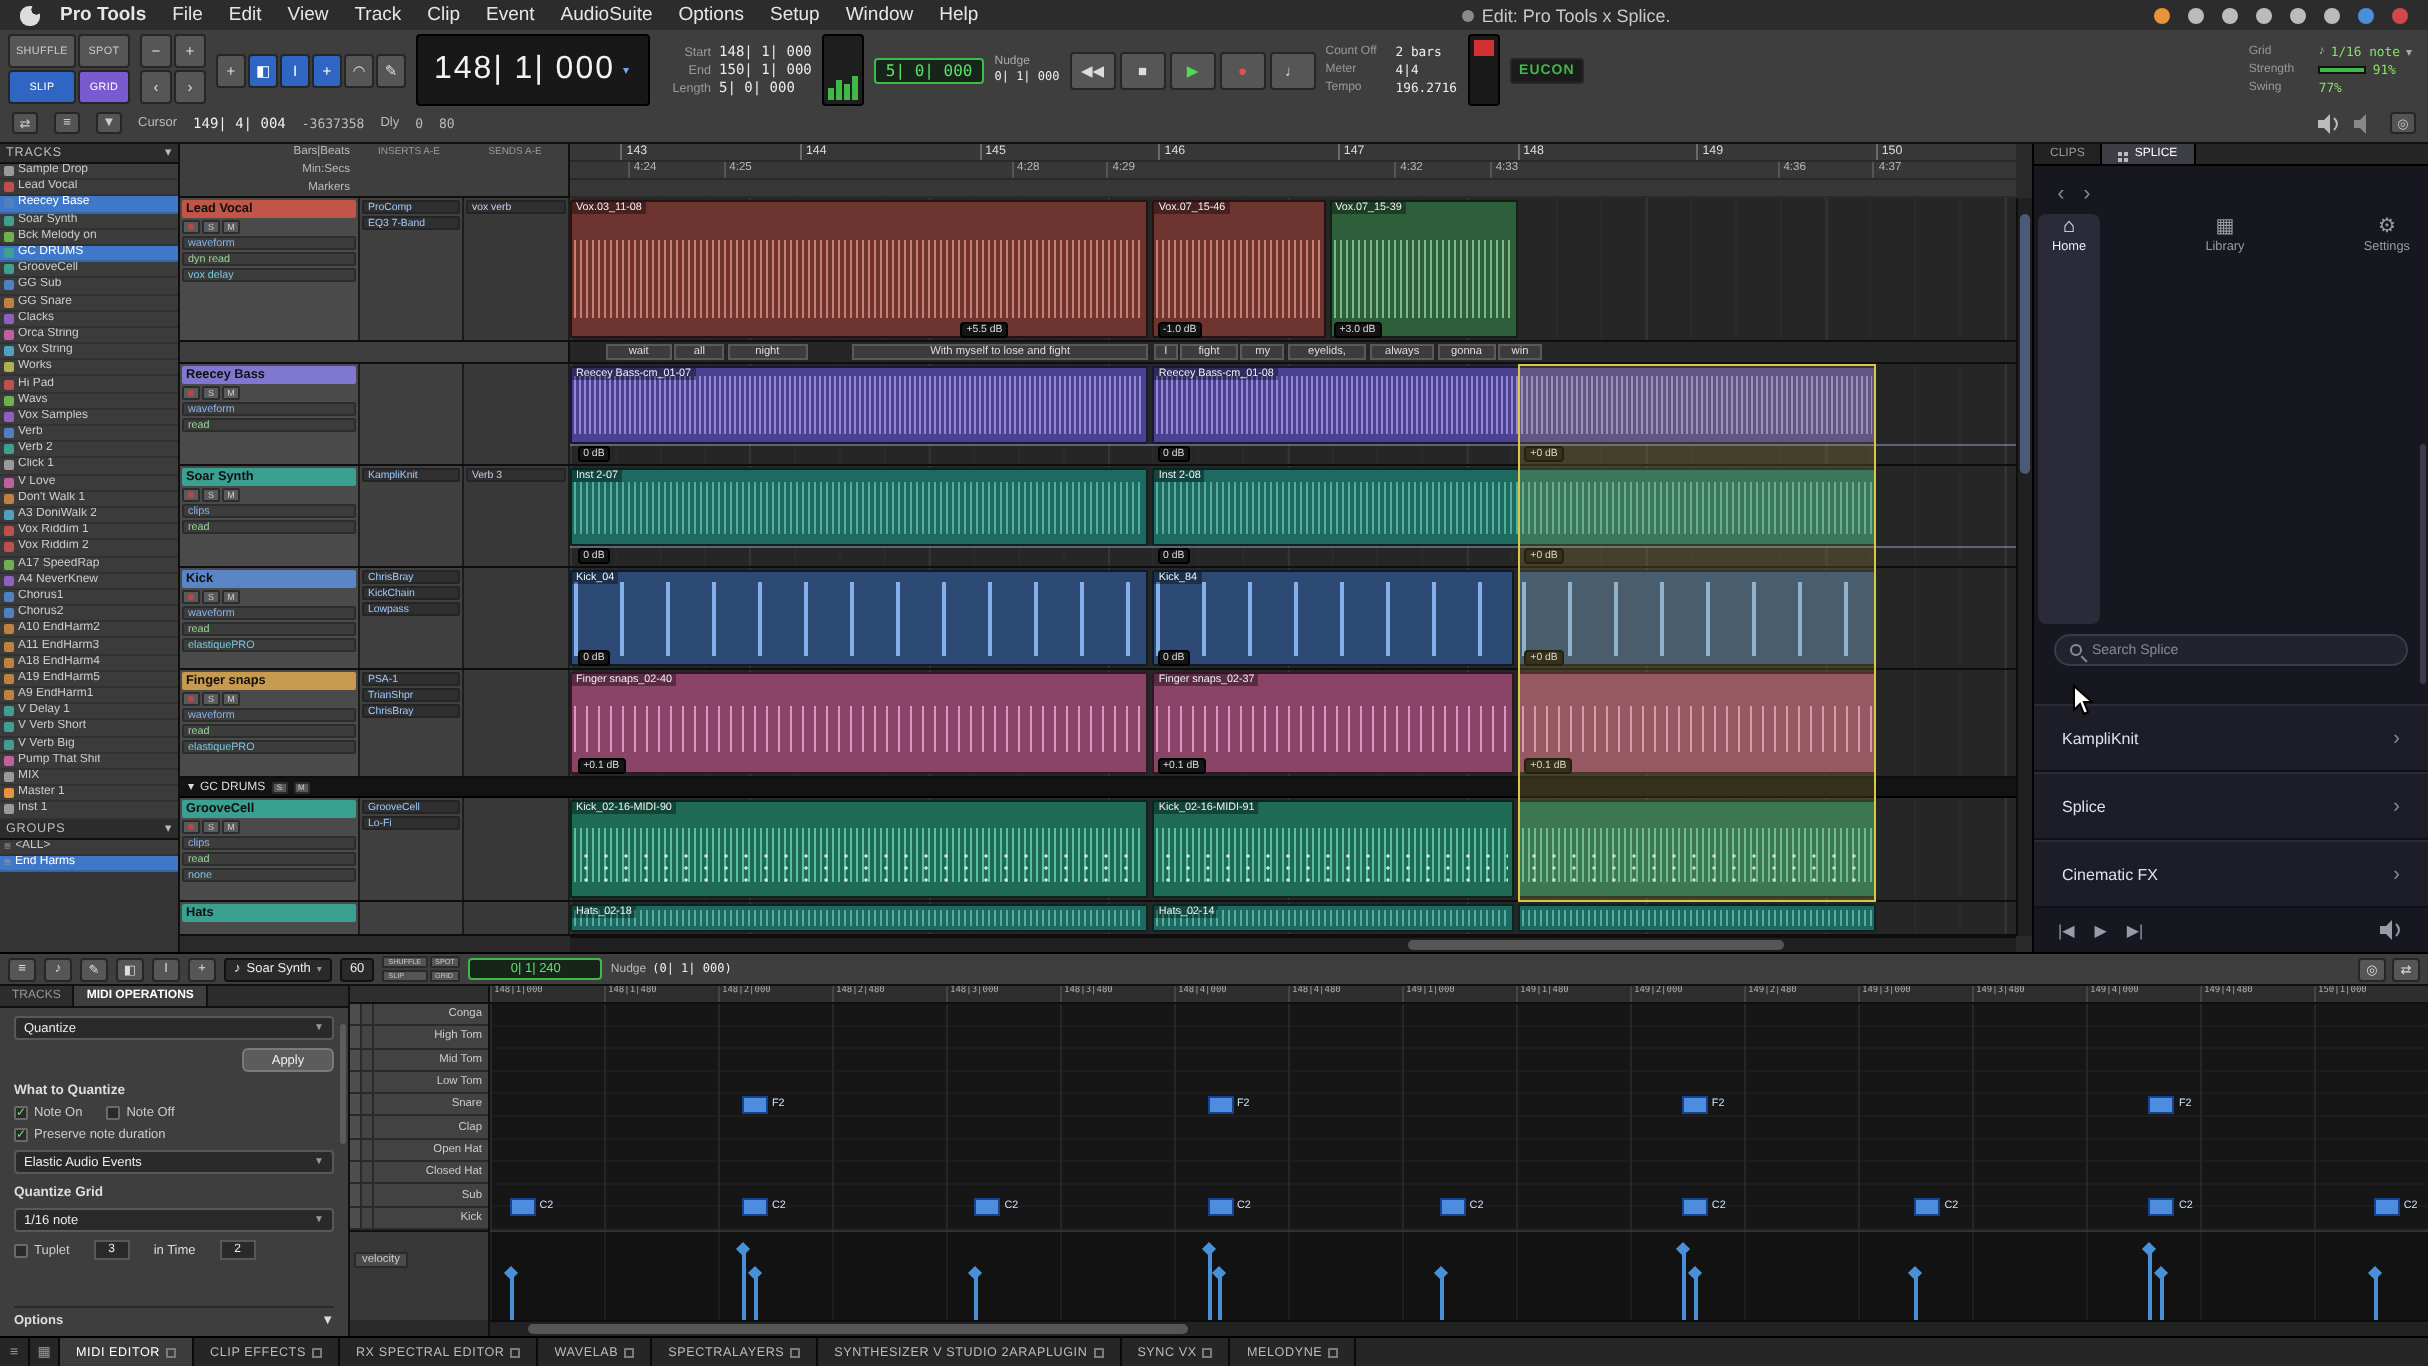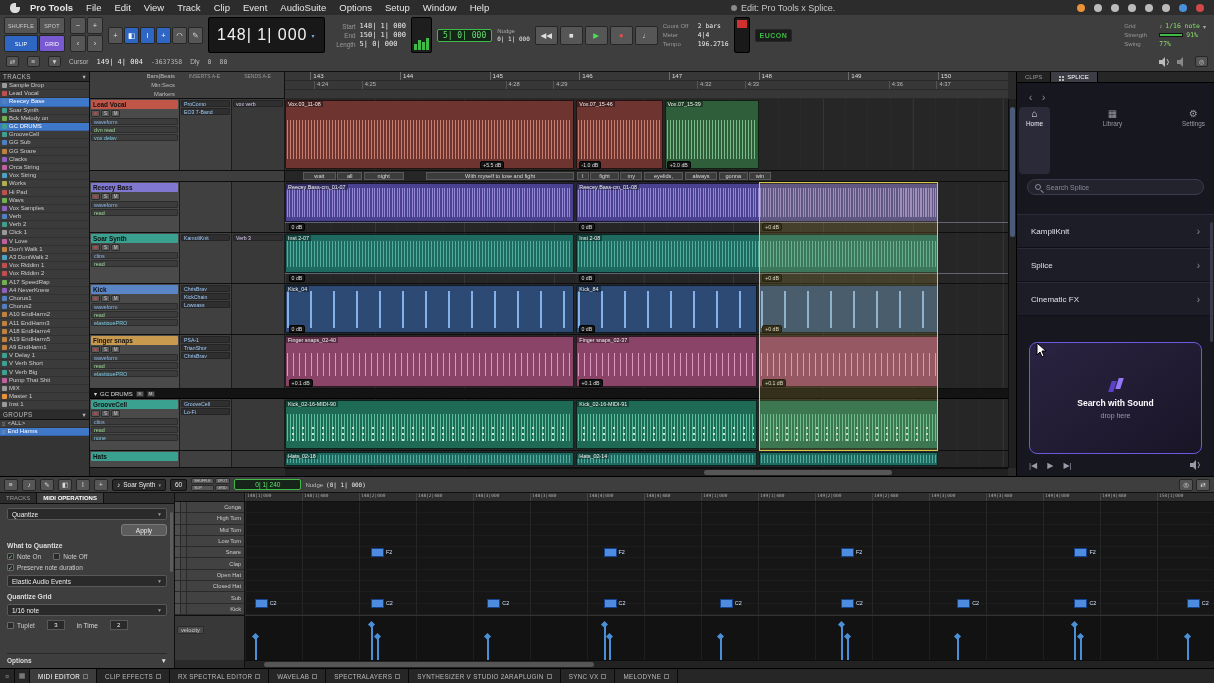--- a/index.html
+++ b/index.html
@@ -1013,28 +1013,20 @@
           <div class="sp-cat">
             <span>Splice</span>
             <span class="chev">›</span>
           </div>
 
           <div class="sp-cat">
             <span>Cinematic FX</span>
             <span class="chev">›</span>
           </div>
         </div>
-      <div class="sp-drop">
-        <span class="sp-logo">
-            <i></i>
-            <i></i>
-          </span>
-        <span class="sp-drop-title">Search with Sound</span>
-        <span class="sp-drop-sub">drop here</span>
-      </div>
       <div class="sp-player">
         <span>|◀</span>
         <span>▶</span>
         <span>▶|</span>
         <svg class="spk sp-vol" viewBox="0 0 12 10">
             <polygon points="0,3 3,3 6,0 6,10 3,7 0,7" fill="#9a9aa8"></polygon>
             <path d="M8 2 q3 3 0 6" stroke="#9a9aa8" fill="none"></path>
           </svg>
       </div>
       <div class="sp-scroll"></div>

